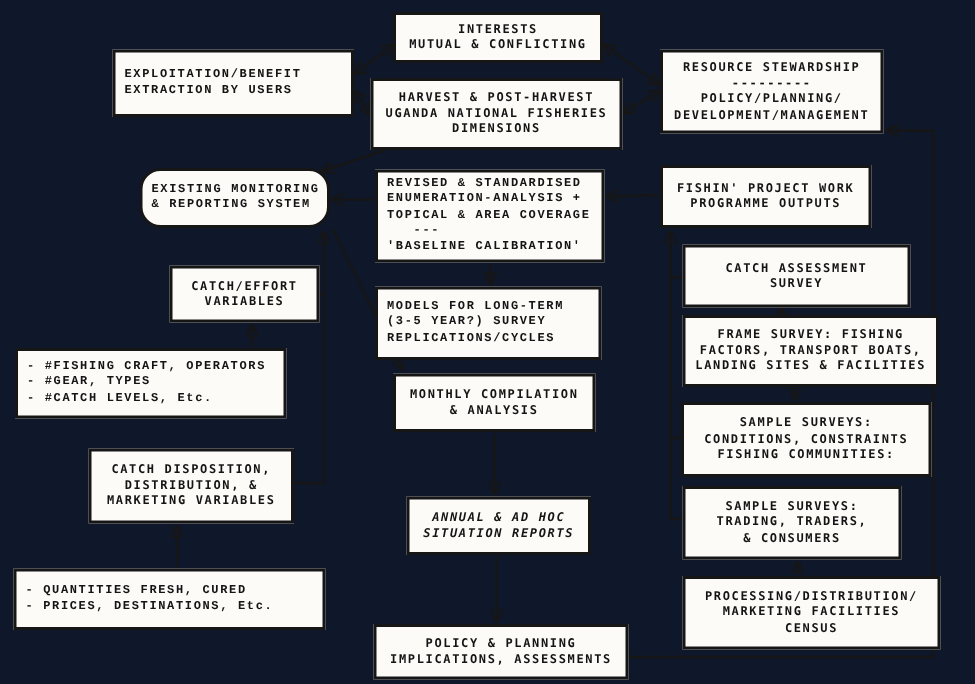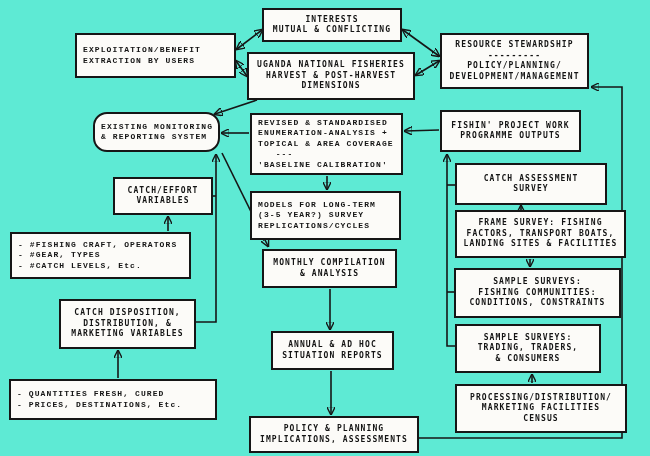--- a/index.html
+++ b/index.html
@@ -1,18 +1,18 @@
 <!DOCTYPE html>
 <html><head>
 <meta charset="utf-8">
 <style>
   html,body{margin:0;padding:0;background:#e8e8e4;}
   .stage{
     position:relative;width:650px;height:456px;margin:0 auto;
-    background:#5eead4;overflow:hidden;
+    background:#0f172a;overflow:hidden;
     font-family:"DejaVu Sans Mono",monospace;
   }
   .node{
     position:absolute;box-sizing:border-box;
     border:2px solid #161616;background:#fcfbf8;
     display:flex;flex-direction:column;justify-content:center;
     font-weight:bold;font-size:8px;line-height:10.5px;
     letter-spacing:1.1px;color:#141414;
     padding:2px 4px;white-space:pre;
   }
@@ -53,32 +53,32 @@
         <path d="M455,185 L447,185"></path>
         <path d="M454,292 L447,292"></path>
         <path d="M521,212 L521,206" marker-end="url(#ah)"></path>
         <path d="M530,259 L530,266" marker-end="url(#ah)"></path>
         <path d="M532,383 L532,375" marker-end="url(#ah)"></path>
       </g>
   </svg>
   <div id="node-layer">
       <div class="node center" style="left: 262px; top: 8px; width: 140px; height: 34px;"><span class="ln">INTERESTS</span><span class="ln">MUTUAL &amp; CONFLICTING</span></div>
       <div class="node left" style="left: 75px; top: 33px; width: 161px; height: 45px;"><span class="ln">EXPLOITATION/BENEFIT</span><span class="ln">EXTRACTION BY USERS</span></div>
-      <div class="node center" style="left: 247px; top: 52px; width: 168px; height: 48px;"><span class="ln">UGANDA NATIONAL FISHERIES</span><span class="ln">HARVEST &amp; POST-HARVEST</span><span class="ln">DIMENSIONS</span></div>
+      <div class="node center" style="left: 247px; top: 52px; width: 168px; height: 48px;"><span class="ln">HARVEST &amp; POST-HARVEST</span><span class="ln">UGANDA NATIONAL FISHERIES</span><span class="ln">DIMENSIONS</span></div>
       <div class="node center" style="left: 440px; top: 33px; width: 149px; height: 56px;"><span class="ln">RESOURCE STEWARDSHIP</span><span class="ln">---------</span><span class="ln">POLICY/PLANNING/</span><span class="ln">DEVELOPMENT/MANAGEMENT</span></div>
       <div class="node left" style="left: 93px; top: 112px; width: 127px; height: 40px; border-radius: 14px;"><span class="ln">EXISTING MONITORING</span><span class="ln">&amp; REPORTING SYSTEM</span></div>
       <div class="node left" style="left: 250px; top: 113px; width: 153px; height: 62px;"><span class="ln">REVISED &amp; STANDARDISED</span><span class="ln">ENUMERATION-ANALYSIS +</span><span class="ln">TOPICAL &amp; AREA COVERAGE</span><span class="ln">   ---</span><span class="ln">'BASELINE CALIBRATION'</span></div>
       <div class="node center" style="left: 440px; top: 110px; width: 141px; height: 42px;"><span class="ln">FISHIN' PROJECT WORK</span><span class="ln">PROGRAMME OUTPUTS</span></div>
       <div class="node center" style="left: 113px; top: 177px; width: 100px; height: 38px;"><span class="ln">CATCH/EFFORT</span><span class="ln">VARIABLES</span></div>
       <div class="node left" style="left: 250px; top: 191px; width: 151px; height: 49px;"><span class="ln">MODELS FOR LONG-TERM</span><span class="ln">(3-5 YEAR?) SURVEY</span><span class="ln">REPLICATIONS/CYCLES</span></div>
       <div class="node center" style="left: 455px; top: 163px; width: 152px; height: 42px;"><span class="ln">CATCH ASSESSMENT</span><span class="ln">SURVEY</span></div>
       <div class="node left" style="left: 10px; top: 232px; width: 181px; height: 47px;"><span class="ln">- #FISHING CRAFT, OPERATORS</span><span class="ln">- #GEAR, TYPES</span><span class="ln">- #CATCH LEVELS, Etc.</span></div>
       <div class="node center" style="left: 455px; top: 210px; width: 171px; height: 48px;"><span class="ln">FRAME SURVEY: FISHING</span><span class="ln">FACTORS, TRANSPORT BOATS,</span><span class="ln">LANDING SITES &amp; FACILITIES</span></div>
       <div class="node center" style="left: 262px; top: 249px; width: 135px; height: 39px;"><span class="ln">MONTHLY COMPILATION</span><span class="ln">&amp; ANALYSIS</span></div>
-      <div class="node center" style="left: 454px; top: 268px; width: 167px; height: 50px;"><span class="ln">SAMPLE SURVEYS:</span><span class="ln">FISHING COMMUNITIES:</span><span class="ln">CONDITIONS, CONSTRAINTS</span></div>
+      <div class="node center" style="left: 454px; top: 268px; width: 167px; height: 50px;"><span class="ln">SAMPLE SURVEYS:</span><span class="ln">CONDITIONS, CONSTRAINTS</span><span class="ln">FISHING COMMUNITIES:</span></div>
       <div class="node center" style="left: 59px; top: 299px; width: 137px; height: 50px;"><span class="ln">CATCH DISPOSITION,</span><span class="ln">DISTRIBUTION, &amp;</span><span class="ln">MARKETING VARIABLES</span></div>
       <div class="node center" style="left: 455px; top: 324px; width: 146px; height: 49px;"><span class="ln">SAMPLE SURVEYS:</span><span class="ln">TRADING, TRADERS,</span><span class="ln">&amp; CONSUMERS</span></div>
-      <div class="node center" style="left: 271px; top: 331px; width: 123px; height: 39px;"><span class="ln">ANNUAL &amp; AD HOC</span><span class="ln">SITUATION REPORTS</span></div>
+      <div class="node center" style="left: 271px; top: 331px; width: 123px; height: 39px; font-style: italic;"><span class="ln">ANNUAL &amp; AD HOC</span><span class="ln">SITUATION REPORTS</span></div>
       <div class="node left" style="left: 9px; top: 379px; width: 208px; height: 41px;"><span class="ln">- QUANTITIES FRESH, CURED</span><span class="ln">- PRICES, DESTINATIONS, Etc.</span></div>
       <div class="node center" style="left: 455px; top: 384px; width: 172px; height: 49px;"><span class="ln">PROCESSING/DISTRIBUTION/</span><span class="ln">MARKETING FACILITIES</span><span class="ln">CENSUS</span></div>
       <div class="node center" style="left: 249px; top: 416px; width: 170px; height: 37px;"><span class="ln">POLICY &amp; PLANNING</span><span class="ln">IMPLICATIONS, ASSESSMENTS</span></div>
     </div>
 </div>
 
 </body></html>

